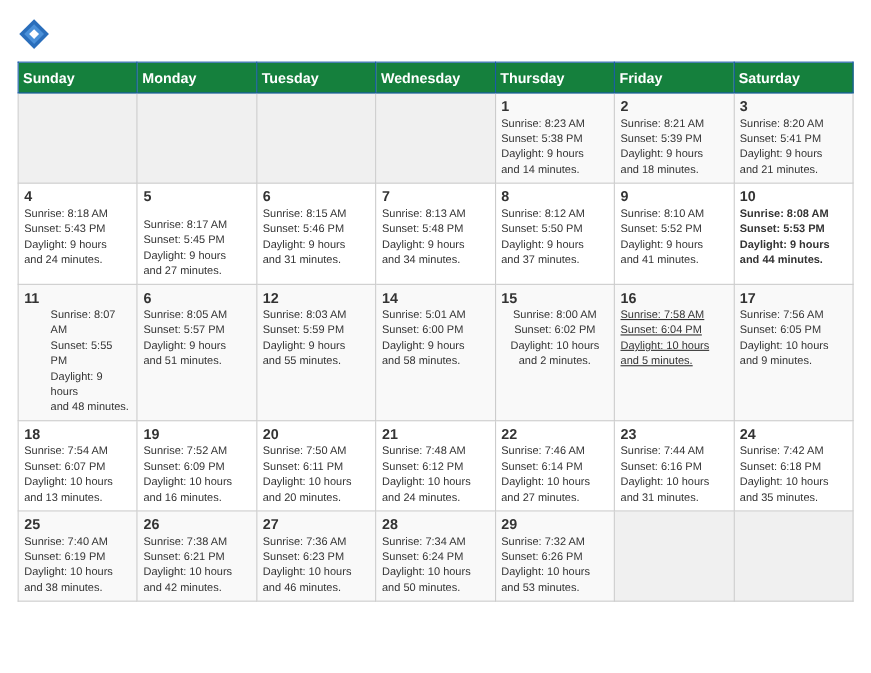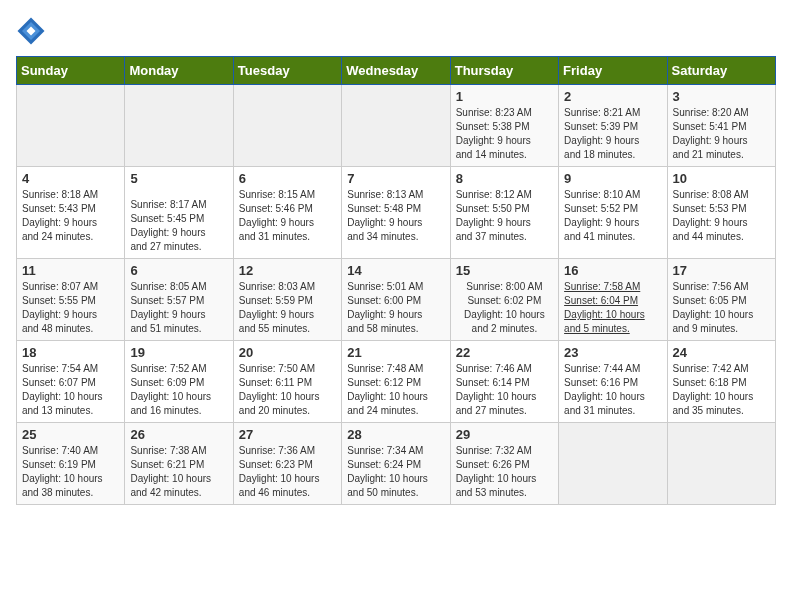--- a/index.html
+++ b/index.html
@@ -51,21 +51,21 @@
     .location {
       font-size: 16px;
       color: #555;
     }
     table {
       width: 100%;
       border-collapse: collapse;
       table-layout: fixed;
     }
     thead tr th {
-      background: #4d7c0f;
+      background: #15803d;
       color: #fff;
       font-size: 13px;
       font-weight: bold;
       padding: 6px 4px;
       text-align: left;
       border: 1px solid #1a5aaa;
     }
     tbody tr td {
       border: 1px solid #ccc;
       vertical-align: top;
@@ -192,30 +192,30 @@
         </td>
         <td>
           <span class="day-num">9</span>
           <div class="day-info" style="white-space: pre-line;">Sunrise: 8:10 AM
 Sunset: 5:52 PM
 Daylight: 9 hours
 and 41 minutes.</div>
         </td>
         <td>
           <span class="day-num">10</span>
-          <div class="day-info" style="white-space: pre-line;">Sunrise: 8:08 AM
+          <div class="day-info" style="white-space: pre-line; font-weight: bold;">Sunrise: 8:08 AM
 Sunset: 5:53 PM
 Daylight: 9 hours
 and 44 minutes.</div>
         </td>
       </tr>
       <tr>
         <td>
           <span class="day-num">11</span>
-          <div class="day-info" style="white-space: pre-line;">Sunrise: 8:07 AM
+          <div class="day-info" style="white-space: pre-line; margin-left: 24px;">Sunrise: 8:07 AM
 Sunset: 5:55 PM
 Daylight: 9 hours
 and 48 minutes.</div>
         </td>
         <td>
           <span class="day-num">6</span>
           <div class="day-info" style="white-space: pre-line;">Sunrise: 8:05 AM
 Sunset: 5:57 PM
 Daylight: 9 hours
 and 51 minutes.</div>

